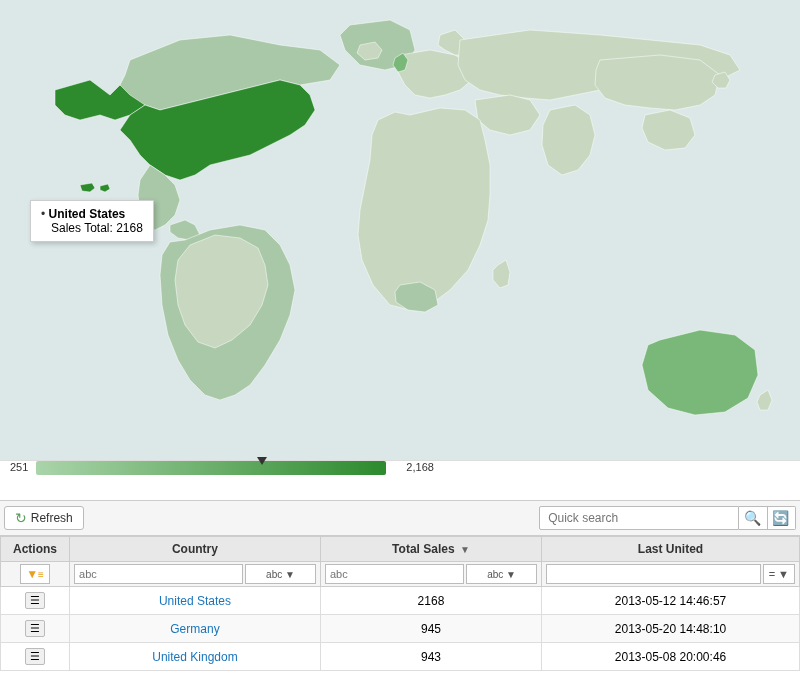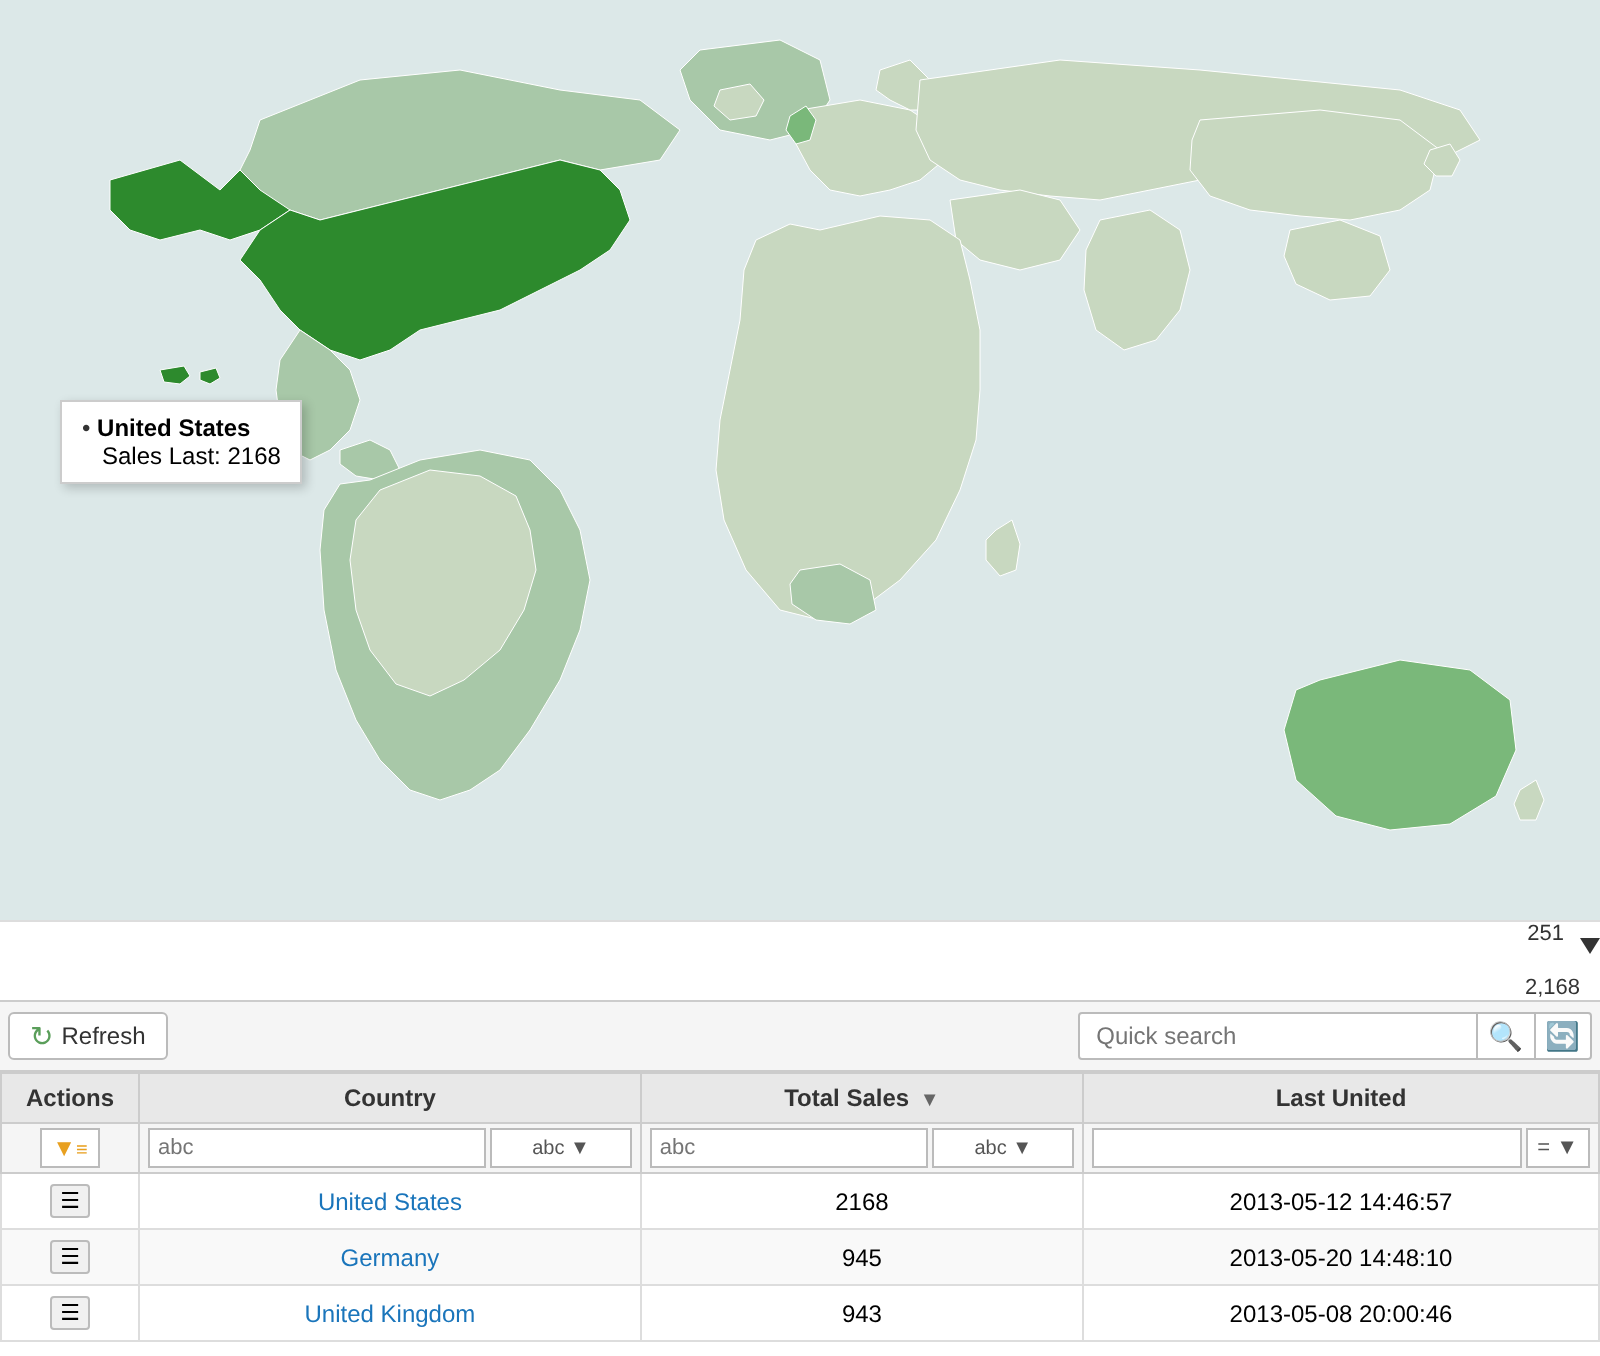--- a/index.html
+++ b/index.html
@@ -33,24 +33,23 @@
     }
     .map-tooltip .country-name { font-weight: bold; }
     .map-tooltip .sales-info { margin-left: 10px; }
 
     
     .scale-bar-container {
       width: 800px;
       height: 40px;
       background: #fff;
       display: flex;
-      align-items: flex-end;
+      align-items: flex-start;
       padding: 0 10px;
       border-top: 1px solid #ddd;
-      flex-direction: column;
     }
     .scale-min {
       font-size: 11px;
       color: #333;
       margin-right: 8px;
     }
     .scale-bar-wrapper {
       position: relative;
       flex: 1;
       max-width: 350px;
@@ -285,21 +284,21 @@
 
     <path class="land" d="M360,45 L375,42 L382,50 L378,58 L365,60 L357,53 Z"></path>
 
     <path class="land" d="M498,265 L506,260 L510,272 L508,285 L500,288 L493,280 L493,270 Z"></path>
   </svg>
 
   
   <div class="map-tooltip">
     <span class="country-name">United States</span><br>
     <span class="sales-info">
-      <span>Sales Last:</span>
+      <span>Sales Total:</span>
       <span>2168</span>
     </span>
   </div>
 </div>
 
 <div class="scale-bar-container">
   <span class="scale-min">251</span>
   <div class="scale-bar-wrapper">
     <div class="scale-bar"></div>
     <div class="scale-marker"></div>

